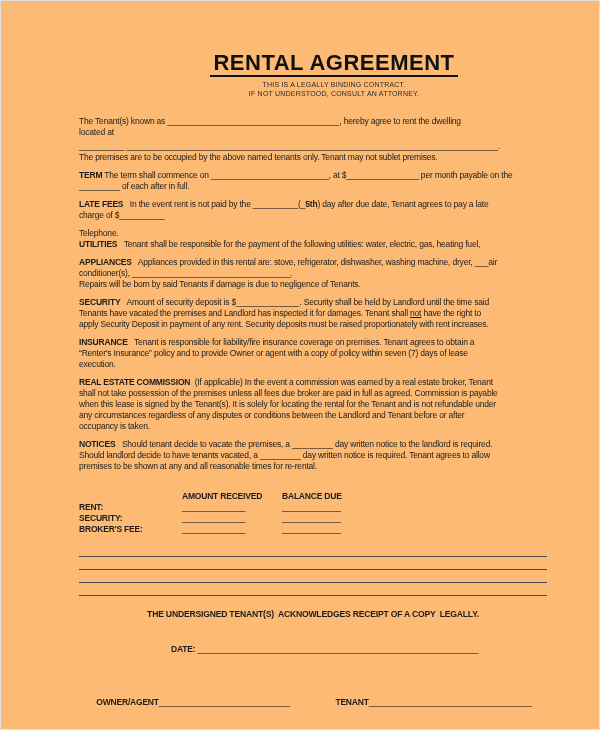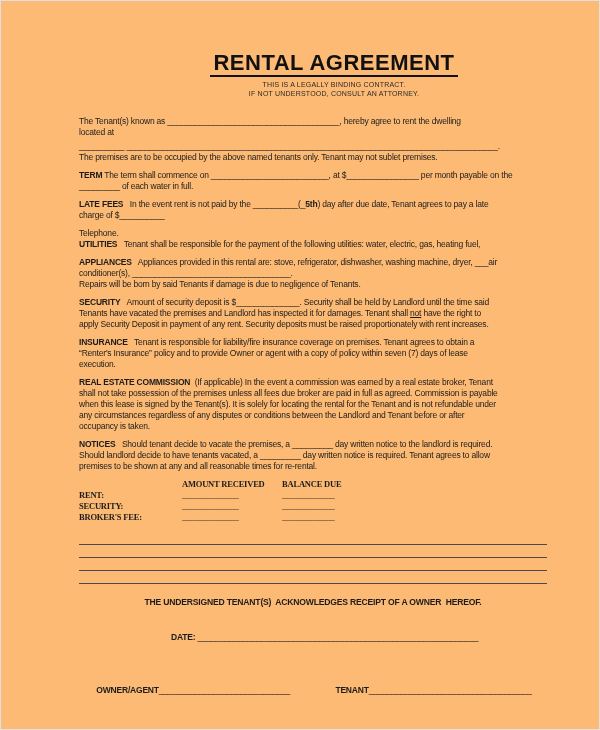--- a/index.html
+++ b/index.html
@@ -14,21 +14,21 @@
     border-bottom:2.5px solid #111; padding:0 3px 1px; line-height:1.05; color:#111;
   }
   .doc-subtitle { font-size:7px; line-height:8.5px; margin-top:4px; letter-spacing:0.2px; color:#2a2a2a; }
   .content { margin:18px 52px 0 78px; font-size:8.5px; letter-spacing:-0.2px; line-height:11px; }
   .line { white-space:pre; }
   .sec { margin-top:7px; }
   .h { font-weight:bold;text-align:center; }
   .bold { font-weight:bold; }
   .u { text-decoration:underline; }
   .addr-line { margin-top:3px; }
-  .pay-table { margin-top:7px; display:grid; grid-template-columns:103px 100px auto;font-family:Liberation Serif, serif; }
+  .pay-table { margin-top:19px; display:grid; grid-template-columns:103px 100px auto; }
   .pay-table > div { line-height:11px; white-space:pre; }
   .pt-h { font-weight:bold; }
   .pt-label { font-weight:bold; }
   .ruled-lines { margin-top:9px; }
   .ruled-line { height:12px; border-bottom:1px solid #4a4a4a; }
   .undersigned { margin-top:13px; text-align:center; font-weight:bold; white-space:pre; font-size:8.6px; }
   .date-line { margin-top:13px; margin-left:79px; white-space:pre; }
   .sig-row { margin-top:20px; display:flex; white-space:pre; }
   .sig-tenant { margin-left:28px; }
 </style>
@@ -49,21 +49,21 @@
 
     <div class="sec">
       <div class="line">The Tenant(s) known as ______________________________________, hereby agree to rent the dwelling</div>
       <div class="line">located at</div>
       <div class="line addr-line">__________ __________________________________________________________________________________.</div>
       <div class="line">The premises are to be occupied by the above named tenants only. Tenant may not sublet premises.</div>
     </div>
 
     <div class="sec">
       <div class="line"><span class="h">TERM</span><span> The term shall commence on __________________________, at $________________ per month payable on the</span></div>
-      <div class="line">_________ of each water in full.</div>
+      <div class="line">_________ of each after in full.</div>
     </div>
 
     <div class="sec">
       <div class="line"><span class="h">LATE FEES</span><span>   In the event rent is not paid by the __________(_</span><span class="bold">5th</span><span>) day after due date, Tenant agrees to pay a late</span></div>
       <div class="line">charge of $__________</div>
     </div>
 
     <div class="sec">
       <div class="line">Telephone.</div>
       <div class="line"><span class="h">UTILITIES</span><span>   Tenant shall be responsible for the payment of the following utilities: water, electric, gas, heating fuel,</span></div>
@@ -120,21 +120,21 @@
       <div>_____________</div>
     </div>
 
     <div class="ruled-lines">
       <div class="ruled-line"></div>
       <div class="ruled-line"></div>
       <div class="ruled-line"></div>
       <div class="ruled-line"></div>
     </div>
 
-    <div class="undersigned">THE UNDERSIGNED TENANT(S)  ACKNOWLEDGES RECEIPT OF A OWNER  HEREOF.</div>
+    <div class="undersigned">THE UNDERSIGNED TENANT(S)  ACKNOWLEDGES RECEIPT OF A COPY  LEGALLY.</div>
 
     <div class="date-line">
       <span class="bold">DATE:</span><span> ______________________________________________________________</span>
     </div>
 
     <div class="sig-row">
       <div class="sig-owner">
         <span class="bold">OWNER/AGENT</span><span>_____________________________</span>
       </div>
       <div class="sig-tenant">

